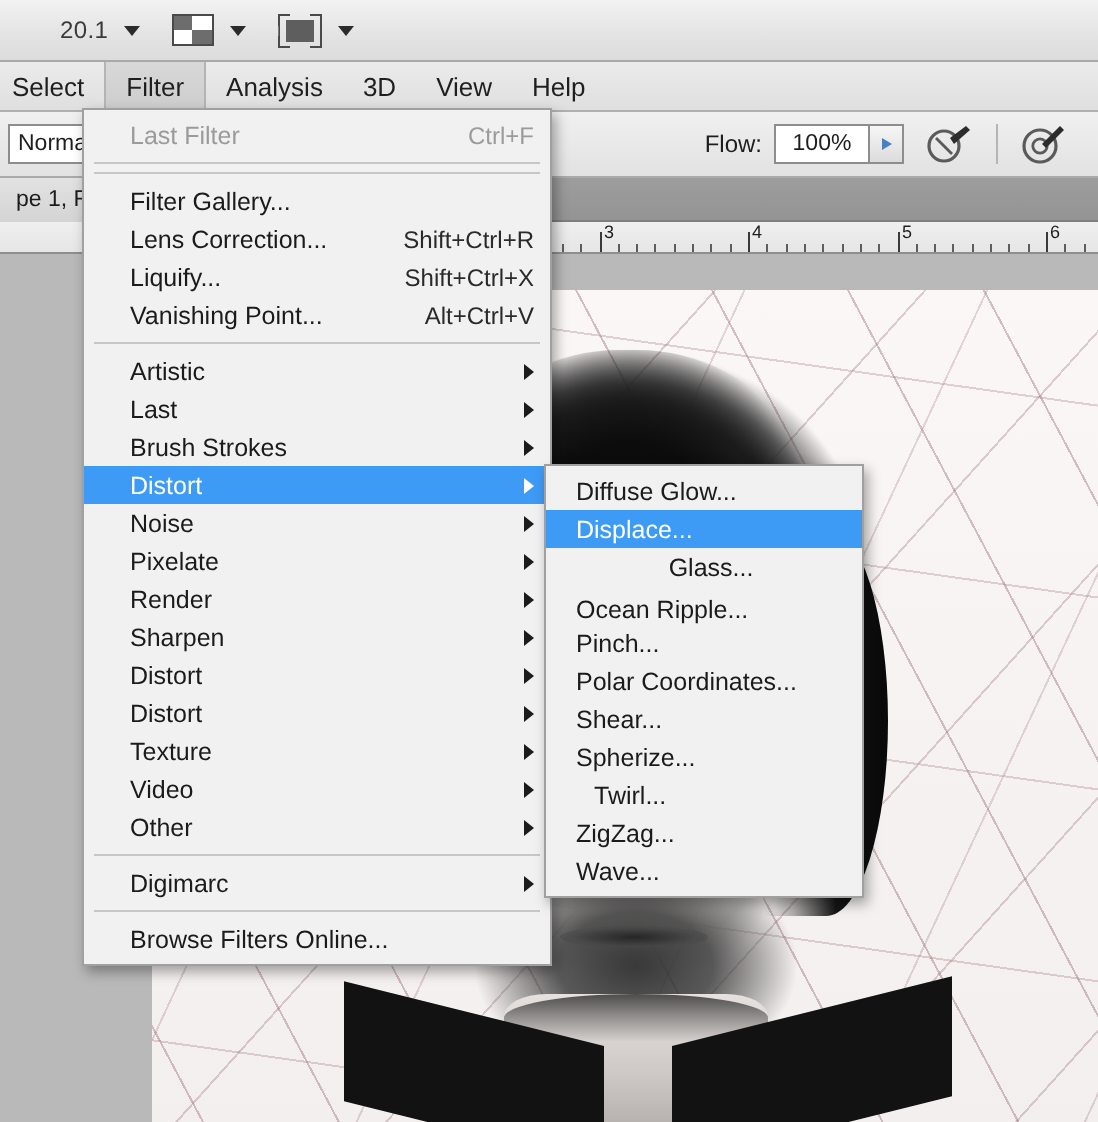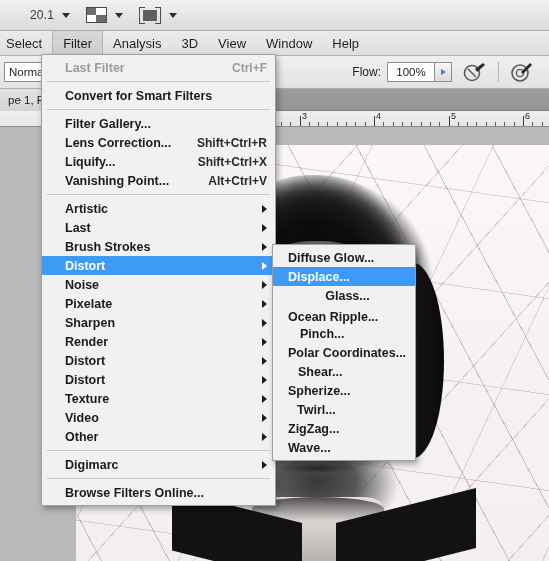--- a/index.html
+++ b/index.html
@@ -296,29 +296,28 @@
     position:absolute;
     background: #f1f1f1;
     border: 1px solid #a0a0a0;
     box-shadow: 2px 3px 6px rgba(0,0,0,.34);
     font-size: 12.5px;
     color: #1b1b1b;
     padding: 3px 0;
     z-index: 50;
   }
   #filter-menu { left: 41px; top: 54px; width: 235px; }
-  #distort-submenu { left: 272px; top: 244px; width: 144px; }
+  #distort-submenu { left: 272px; top: 232px; width: 160px; }
   .menu-item {
     position:relative;
     height: 19px;
     display:flex; align-items:center;
     padding: 0 8px 0 23px;
     white-space: nowrap;
     cursor: default;
-    font-weight: bold;
   }
   .menu-item.disabled { color: #9b9b9b; }
   .menu-item.selected {
     background: #3d9bf5;
     color: #fff;
   }
   .menu-item .label { flex: 0 0 auto; }
   .menu-item .accel {
     margin-left:auto;
     padding-left: 24px;
@@ -370,21 +369,20 @@
       <span class="caret"></span>
     </span>
   </div>
 
   <div class="menu-bar" id="menubar">
       <div class="mi">Select</div>
       <div class="mi active">Filter</div>
       <div class="mi">Analysis</div>
       <div class="mi">3D</div>
       <div class="mi">View</div>
-      <div class="mi">Window</div>
       <div class="mi">Help</div>
     </div>
 
   <div class="tool-row">
     <div class="blend-box">
       <span>Normal</span>
     </div>
     <div class="spacer-flow"></div>
     <span class="flow-label">Flow:</span>
     <div class="num-box">
@@ -502,23 +500,20 @@
       </div>
     </div>
   </div>
 
   <div class="menu-panel" id="filter-menu">
       <div class="menu-item disabled">
         <span class="label">Last Filter</span>
         <span class="accel">Ctrl+F</span>
       </div>
       <div class="menu-sep"></div>
-      <div class="menu-item">
-        <span class="label">Convert for Smart Filters</span>
-      </div>
       <div class="menu-sep"></div>
       <div class="menu-item">
         <span class="label">Filter Gallery...</span>
       </div>
       <div class="menu-item">
         <span class="label">Lens Correction...</span>
         <span class="accel">Shift+Ctrl+R</span>
       </div>
       <div class="menu-item">
         <span class="label">Liquify...</span>
@@ -547,25 +542,25 @@
       </div>
       <div class="menu-item">
         <span class="label">Noise</span>
         <span class="arrow"></span>
       </div>
       <div class="menu-item">
         <span class="label">Pixelate</span>
         <span class="arrow"></span>
       </div>
       <div class="menu-item">
+        <span class="label">Render</span>
+        <span class="arrow"></span>
+      </div>
+      <div class="menu-item">
         <span class="label">Sharpen</span>
-        <span class="arrow"></span>
-      </div>
-      <div class="menu-item">
-        <span class="label">Render</span>
         <span class="arrow"></span>
       </div>
       <div class="menu-item">
         <span class="label">Distort</span>
         <span class="arrow"></span>
       </div>
       <div class="menu-item">
         <span class="label">Distort</span>
         <span class="arrow"></span>
       </div>
@@ -598,27 +593,27 @@
       </div>
       <div class="menu-item selected" style="padding-left: 15px;">
         <span class="label">Displace...</span>
       </div>
       <div class="menu-item" style="padding-left: 15px; justify-content: center;">
         <span class="label">Glass...</span>
       </div>
       <div class="menu-item" style="padding-left: 15px; align-items: flex-end;">
         <span class="label">Ocean Ripple...</span>
       </div>
-      <div class="menu-item" style="padding-left: 27px; text-align: center;">
+      <div class="menu-item" style="padding-left: 15px; text-align: center;">
         <span class="label">Pinch...</span>
       </div>
       <div class="menu-item" style="padding-left: 15px;">
         <span class="label">Polar Coordinates...</span>
       </div>
-      <div class="menu-item" style="padding-left: 25px;">
+      <div class="menu-item" style="padding-left: 15px;">
         <span class="label">Shear...</span>
       </div>
       <div class="menu-item" style="padding-left: 15px;">
         <span class="label">Spherize...</span>
       </div>
       <div class="menu-item" style="padding-left: 24px;">
         <span class="label">Twirl...</span>
       </div>
       <div class="menu-item" style="padding-left: 15px;">
         <span class="label">ZigZag...</span>

